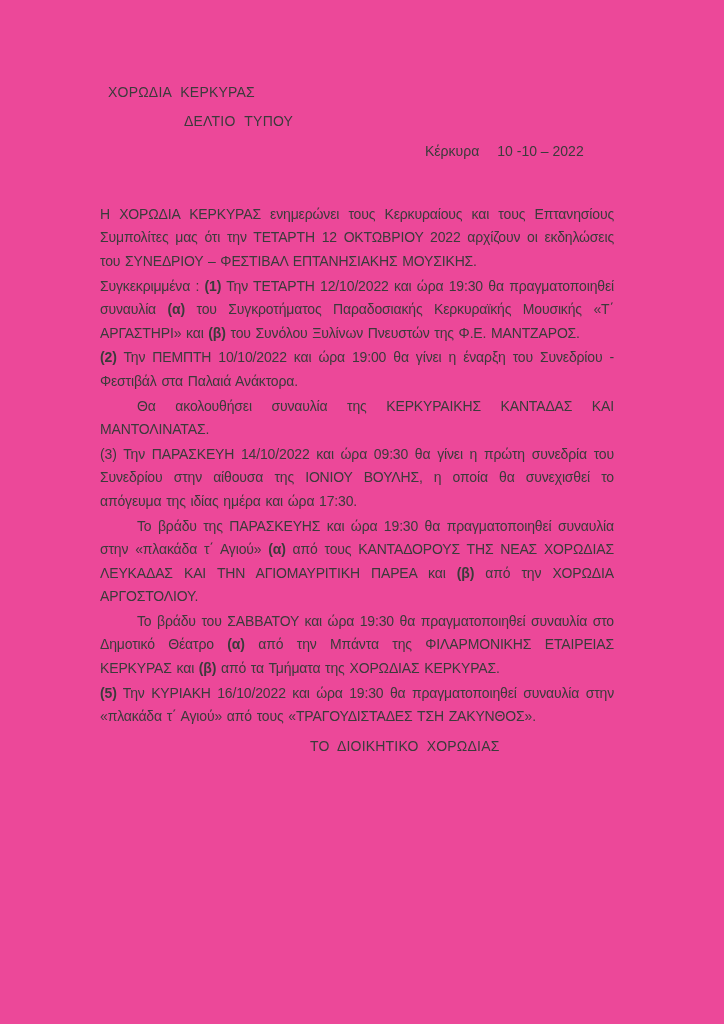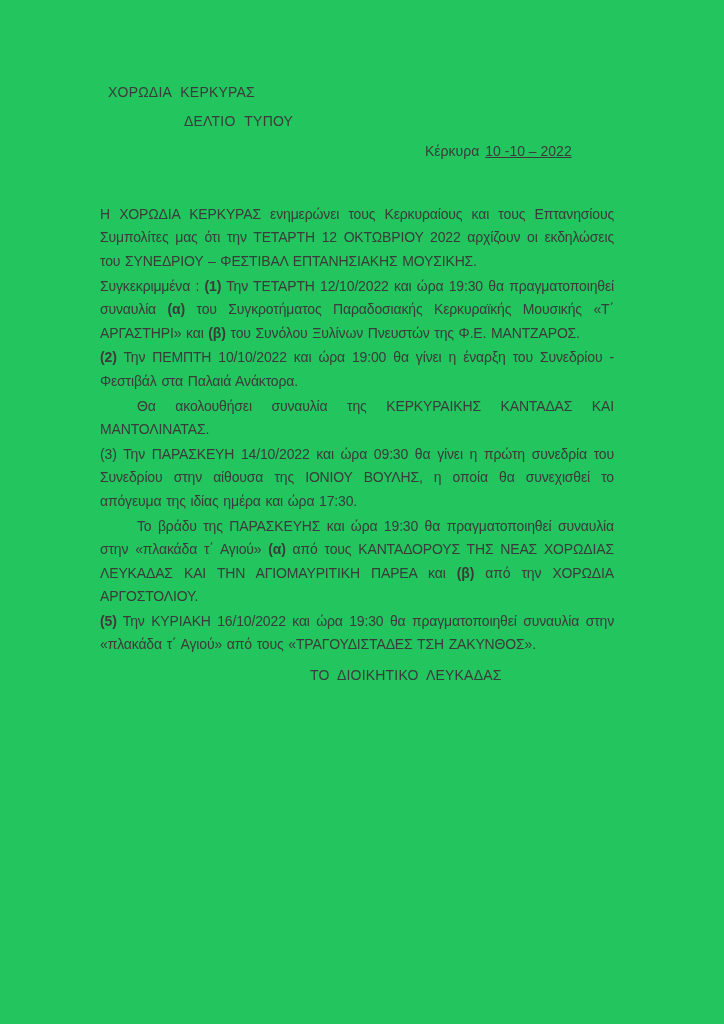--- a/index.html
+++ b/index.html
@@ -10,21 +10,21 @@
   body {
     width: 724px;
     height: 1024px;
     overflow: hidden;
   }
   .page {
     box-sizing: border-box;
     width: 724px;
     height: 1024px;
     padding: 82px 110px 0 100px;
-    background: #22c55e;
+    background: #ec4899;
     font-family: "Liberation Sans", sans-serif;
     font-size: 14px;
     color: #3b3b3b;
   }
   .org-line {
     margin-left: 8px;
     line-height: 20px;
     word-spacing: 5px;
     letter-spacing: 0.2px;
   }
@@ -34,22 +34,21 @@
     line-height: 20px;
     word-spacing: 5px;
     letter-spacing: 0.2px;
   }
   .date-line {
     margin-left: 325px;
     margin-top: 10px;
     line-height: 20px;
   }
   .date-line .date {
-    margin-left: 6px;
-    text-decoration: underline;
+    margin-left: 18px;
   }
   .doc-body {
     margin-top: 42px;
   }
   .doc-body p {
     margin: 0 0 1.5px 0;
     line-height: 23.4px;
     text-align: justify;
     word-spacing: 1px;
     letter-spacing: -0.15px;
@@ -80,17 +79,18 @@
     <span>Κέρκυρα</span><span class="date">10 -10 – 2022</span>
   </div>
 
   <div class="doc-body" id="doc-body">
       <p><span>Η ΧΟΡΩΔΙΑ ΚΕΡΚΥΡΑΣ ενημερώνει τους Κερκυραίους και τους Επτανησίους Συμπολίτες μας ότι την ΤΕΤΑΡΤΗ 12 ΟΚΤΩΒΡΙΟΥ 2022 αρχίζουν οι εκδηλώσεις του ΣΥΝΕΔΡΙΟΥ – ΦΕΣΤΙΒΑΛ ΕΠΤΑΝΗΣΙΑΚΗΣ ΜΟΥΣΙΚΗΣ.</span></p>
       <p><span>Συγκεκριμμένα : </span><span class="bold">(1)</span><span> Την ΤΕΤΑΡΤΗ 12/10/2022 και ώρα 19:30 θα πραγματοποιηθεί συναυλία </span><span class="bold">(α)</span><span> του Συγκροτήματος Παραδοσιακής Κερκυραϊκής Μουσικής «Τ΄ ΑΡΓΑΣΤΗΡΙ» και </span><span class="bold">(β)</span><span> του Συνόλου Ξυλίνων Πνευστών της Φ.Ε. ΜΑΝΤΖΑΡΟΣ.</span></p>
       <p><span class="bold">(2)</span><span> Την ΠΕΜΠΤΗ 10/10/2022 και ώρα 19:00 θα γίνει η έναρξη του Συνεδρίου - Φεστιβάλ στα Παλαιά Ανάκτορα.</span></p>
       <p class="indent"><span>Θα ακολουθήσει συναυλία της ΚΕΡΚΥΡΑΙΚΗΣ ΚΑΝΤΑΔΑΣ ΚΑΙ ΜΑΝΤΟΛΙΝΑΤΑΣ.</span></p>
       <p><span>(3) Την ΠΑΡΑΣΚΕΥΗ 14/10/2022 και ώρα 09:30 θα γίνει η πρώτη συνεδρία του Συνεδρίου στην αίθουσα της ΙΟΝΙΟΥ ΒΟΥΛΗΣ, η οποία θα συνεχισθεί το απόγευμα της ιδίας ημέρα και ώρα 17:30.</span></p>
       <p class="indent"><span>Το βράδυ της ΠΑΡΑΣΚΕΥΗΣ και ώρα 19:30 θα πραγματοποιηθεί συναυλία στην «πλακάδα τ΄ Αγιού» </span><span class="bold">(α)</span><span> από τους ΚΑΝΤΑΔΟΡΟΥΣ ΤΗΣ ΝΕΑΣ ΧΟΡΩΔΙΑΣ ΛΕΥΚΑΔΑΣ ΚΑΙ ΤΗΝ ΑΓΙΟΜΑΥΡΙΤΙΚΗ ΠΑΡΕΑ και </span><span class="bold">(β)</span><span> από την ΧΟΡΩΔΙΑ ΑΡΓΟΣΤΟΛΙΟΥ.</span></p>
+      <p class="indent"><span>Το βράδυ του ΣΑΒΒΑΤΟΥ και ώρα 19:30 θα πραγματοποιηθεί συναυλία στο Δημοτικό Θέατρο </span><span class="bold">(α)</span><span> από την Μπάντα της ΦΙΛΑΡΜΟΝΙΚΗΣ ΕΤΑΙΡΕΙΑΣ ΚΕΡΚΥΡΑΣ και </span><span class="bold">(β)</span><span> από τα Τμήματα της ΧΟΡΩΔΙΑΣ ΚΕΡΚΥΡΑΣ.</span></p>
       <p><span class="bold">(5)</span><span> Την ΚΥΡΙΑΚΗ 16/10/2022 και ώρα 19:30 θα πραγματοποιηθεί συναυλία στην «πλακάδα τ΄ Αγιού» από τους «ΤΡΑΓΟΥΔΙΣΤΑΔΕΣ ΤΣΗ ΖΑΚΥΝΘΟΣ».</span></p>
     </div>
 
-  <div class="closing-line">ΤΟ ΔΙΟΙΚΗΤΙΚΟ ΛΕΥΚΑΔΑΣ</div>
+  <div class="closing-line">ΤΟ ΔΙΟΙΚΗΤΙΚΟ ΧΟΡΩΔΙΑΣ</div>
 </div>
 
 </body></html>

